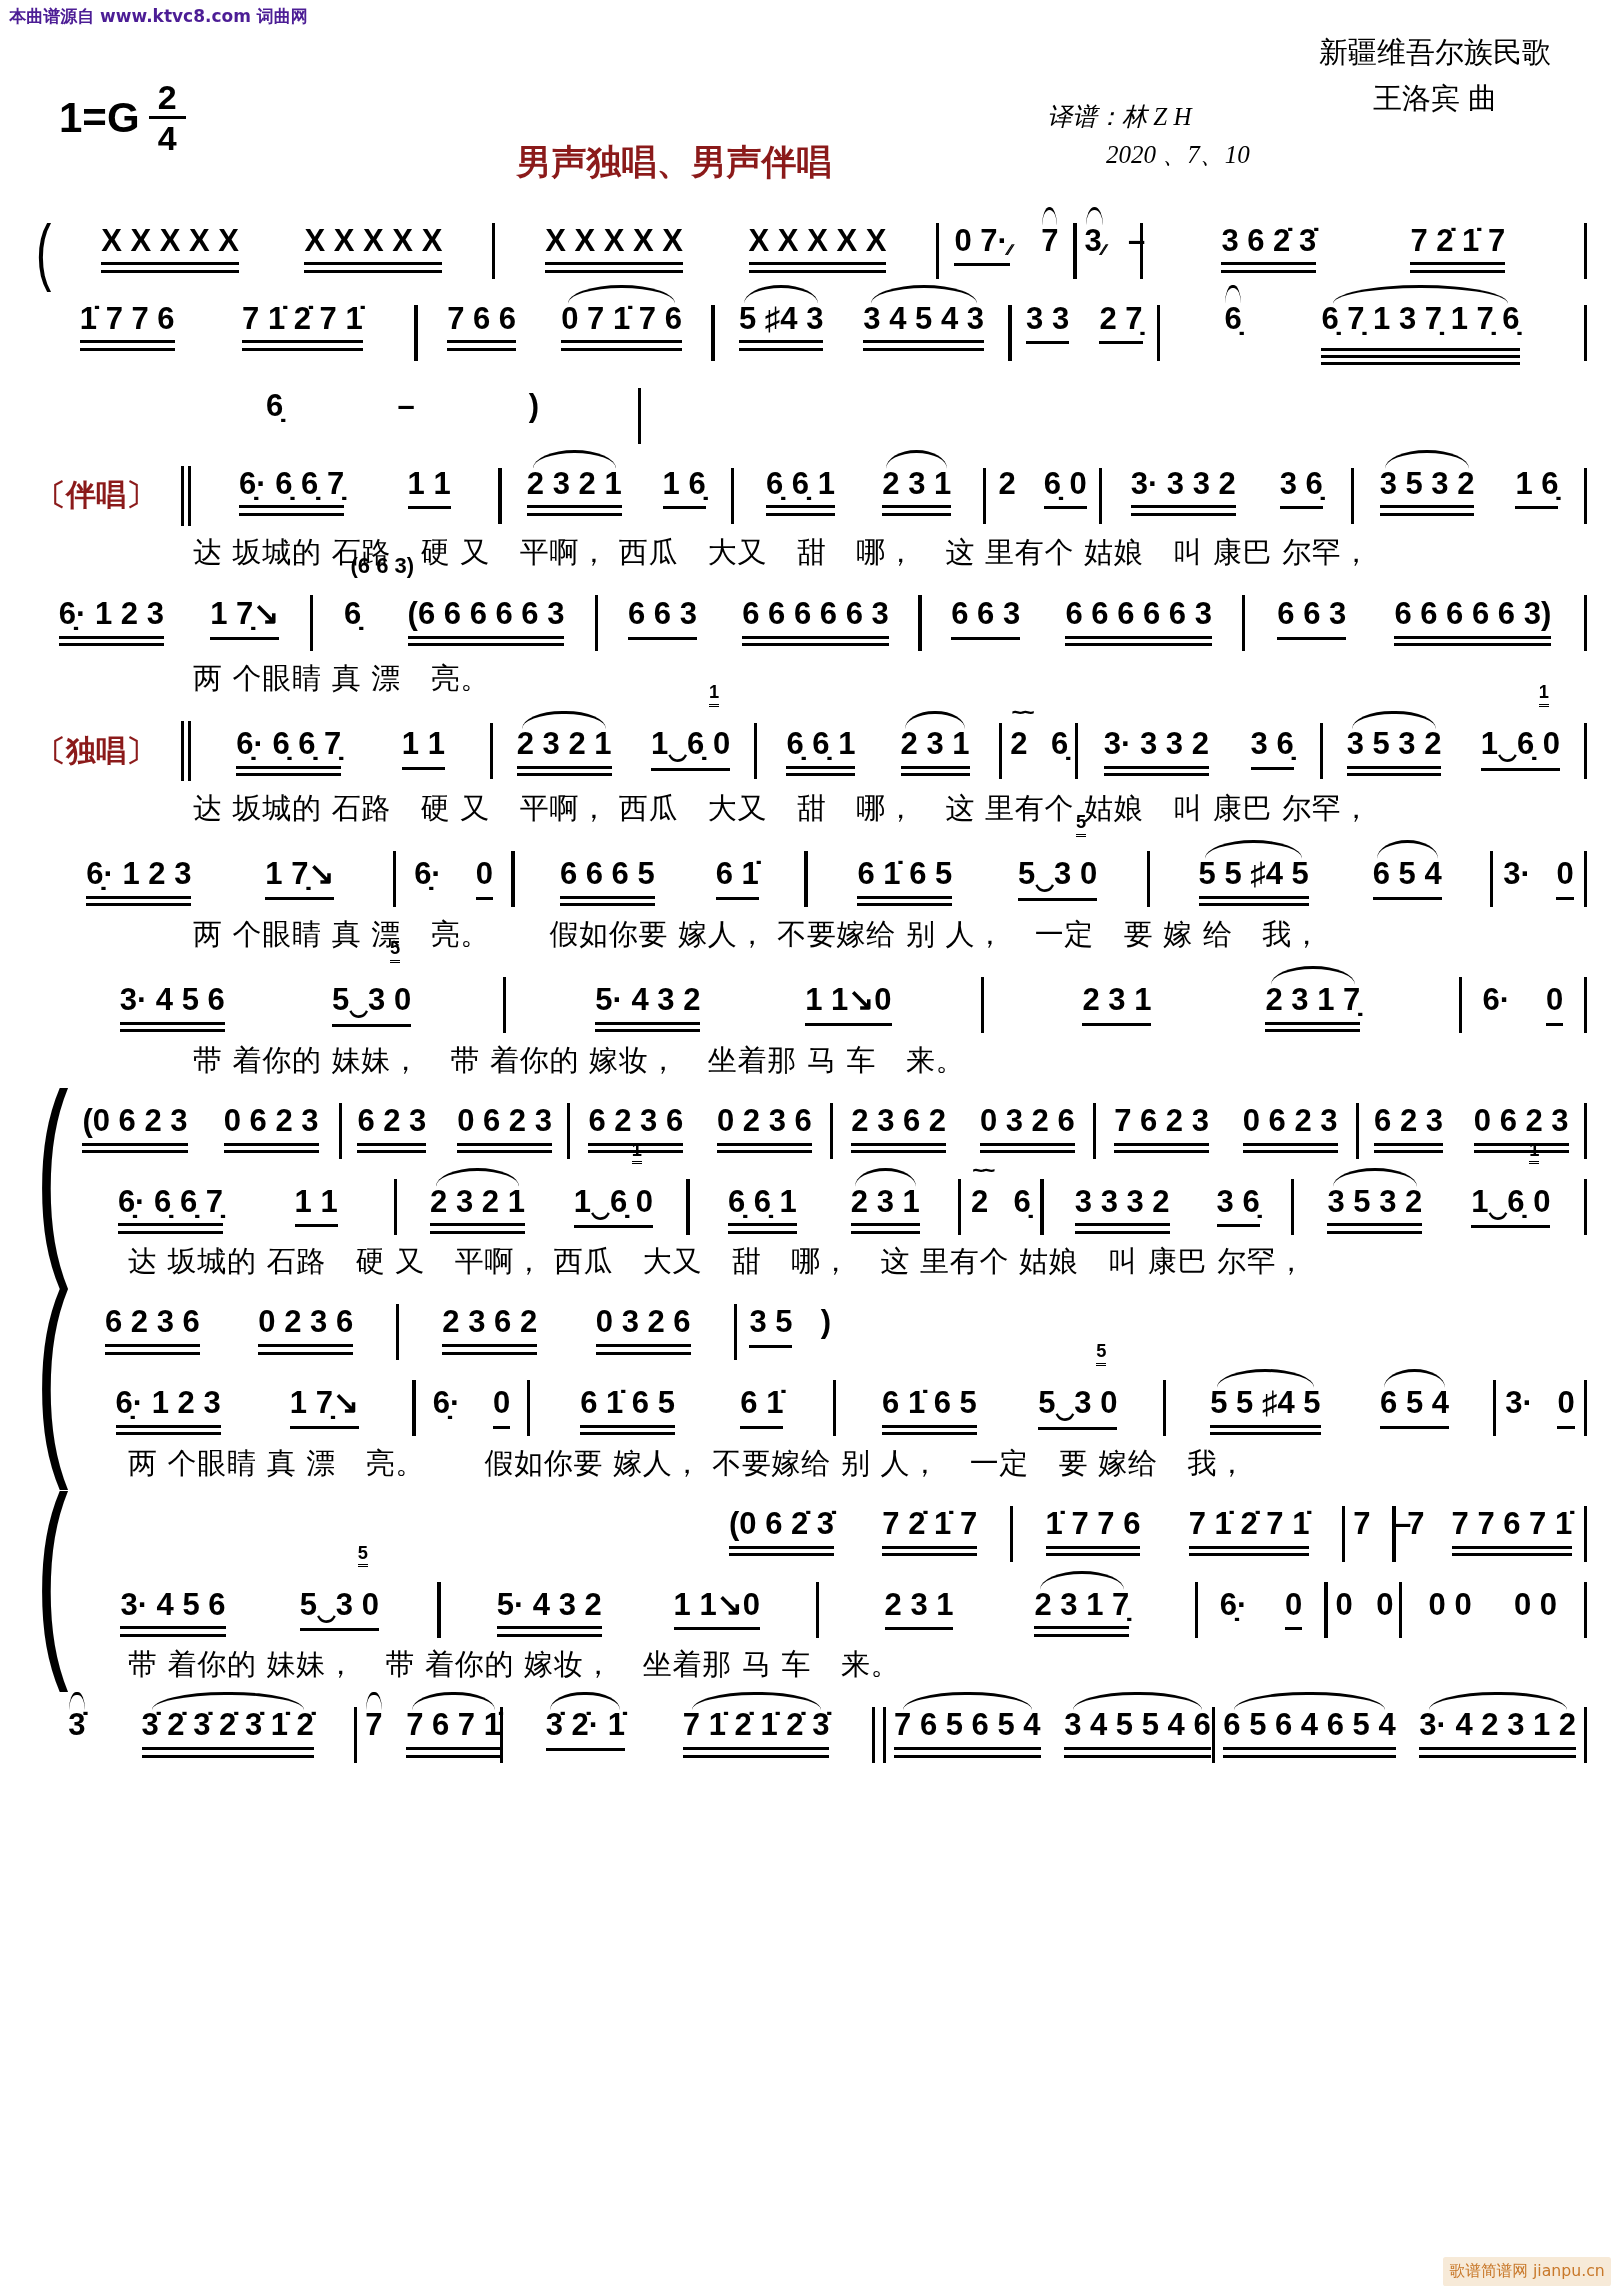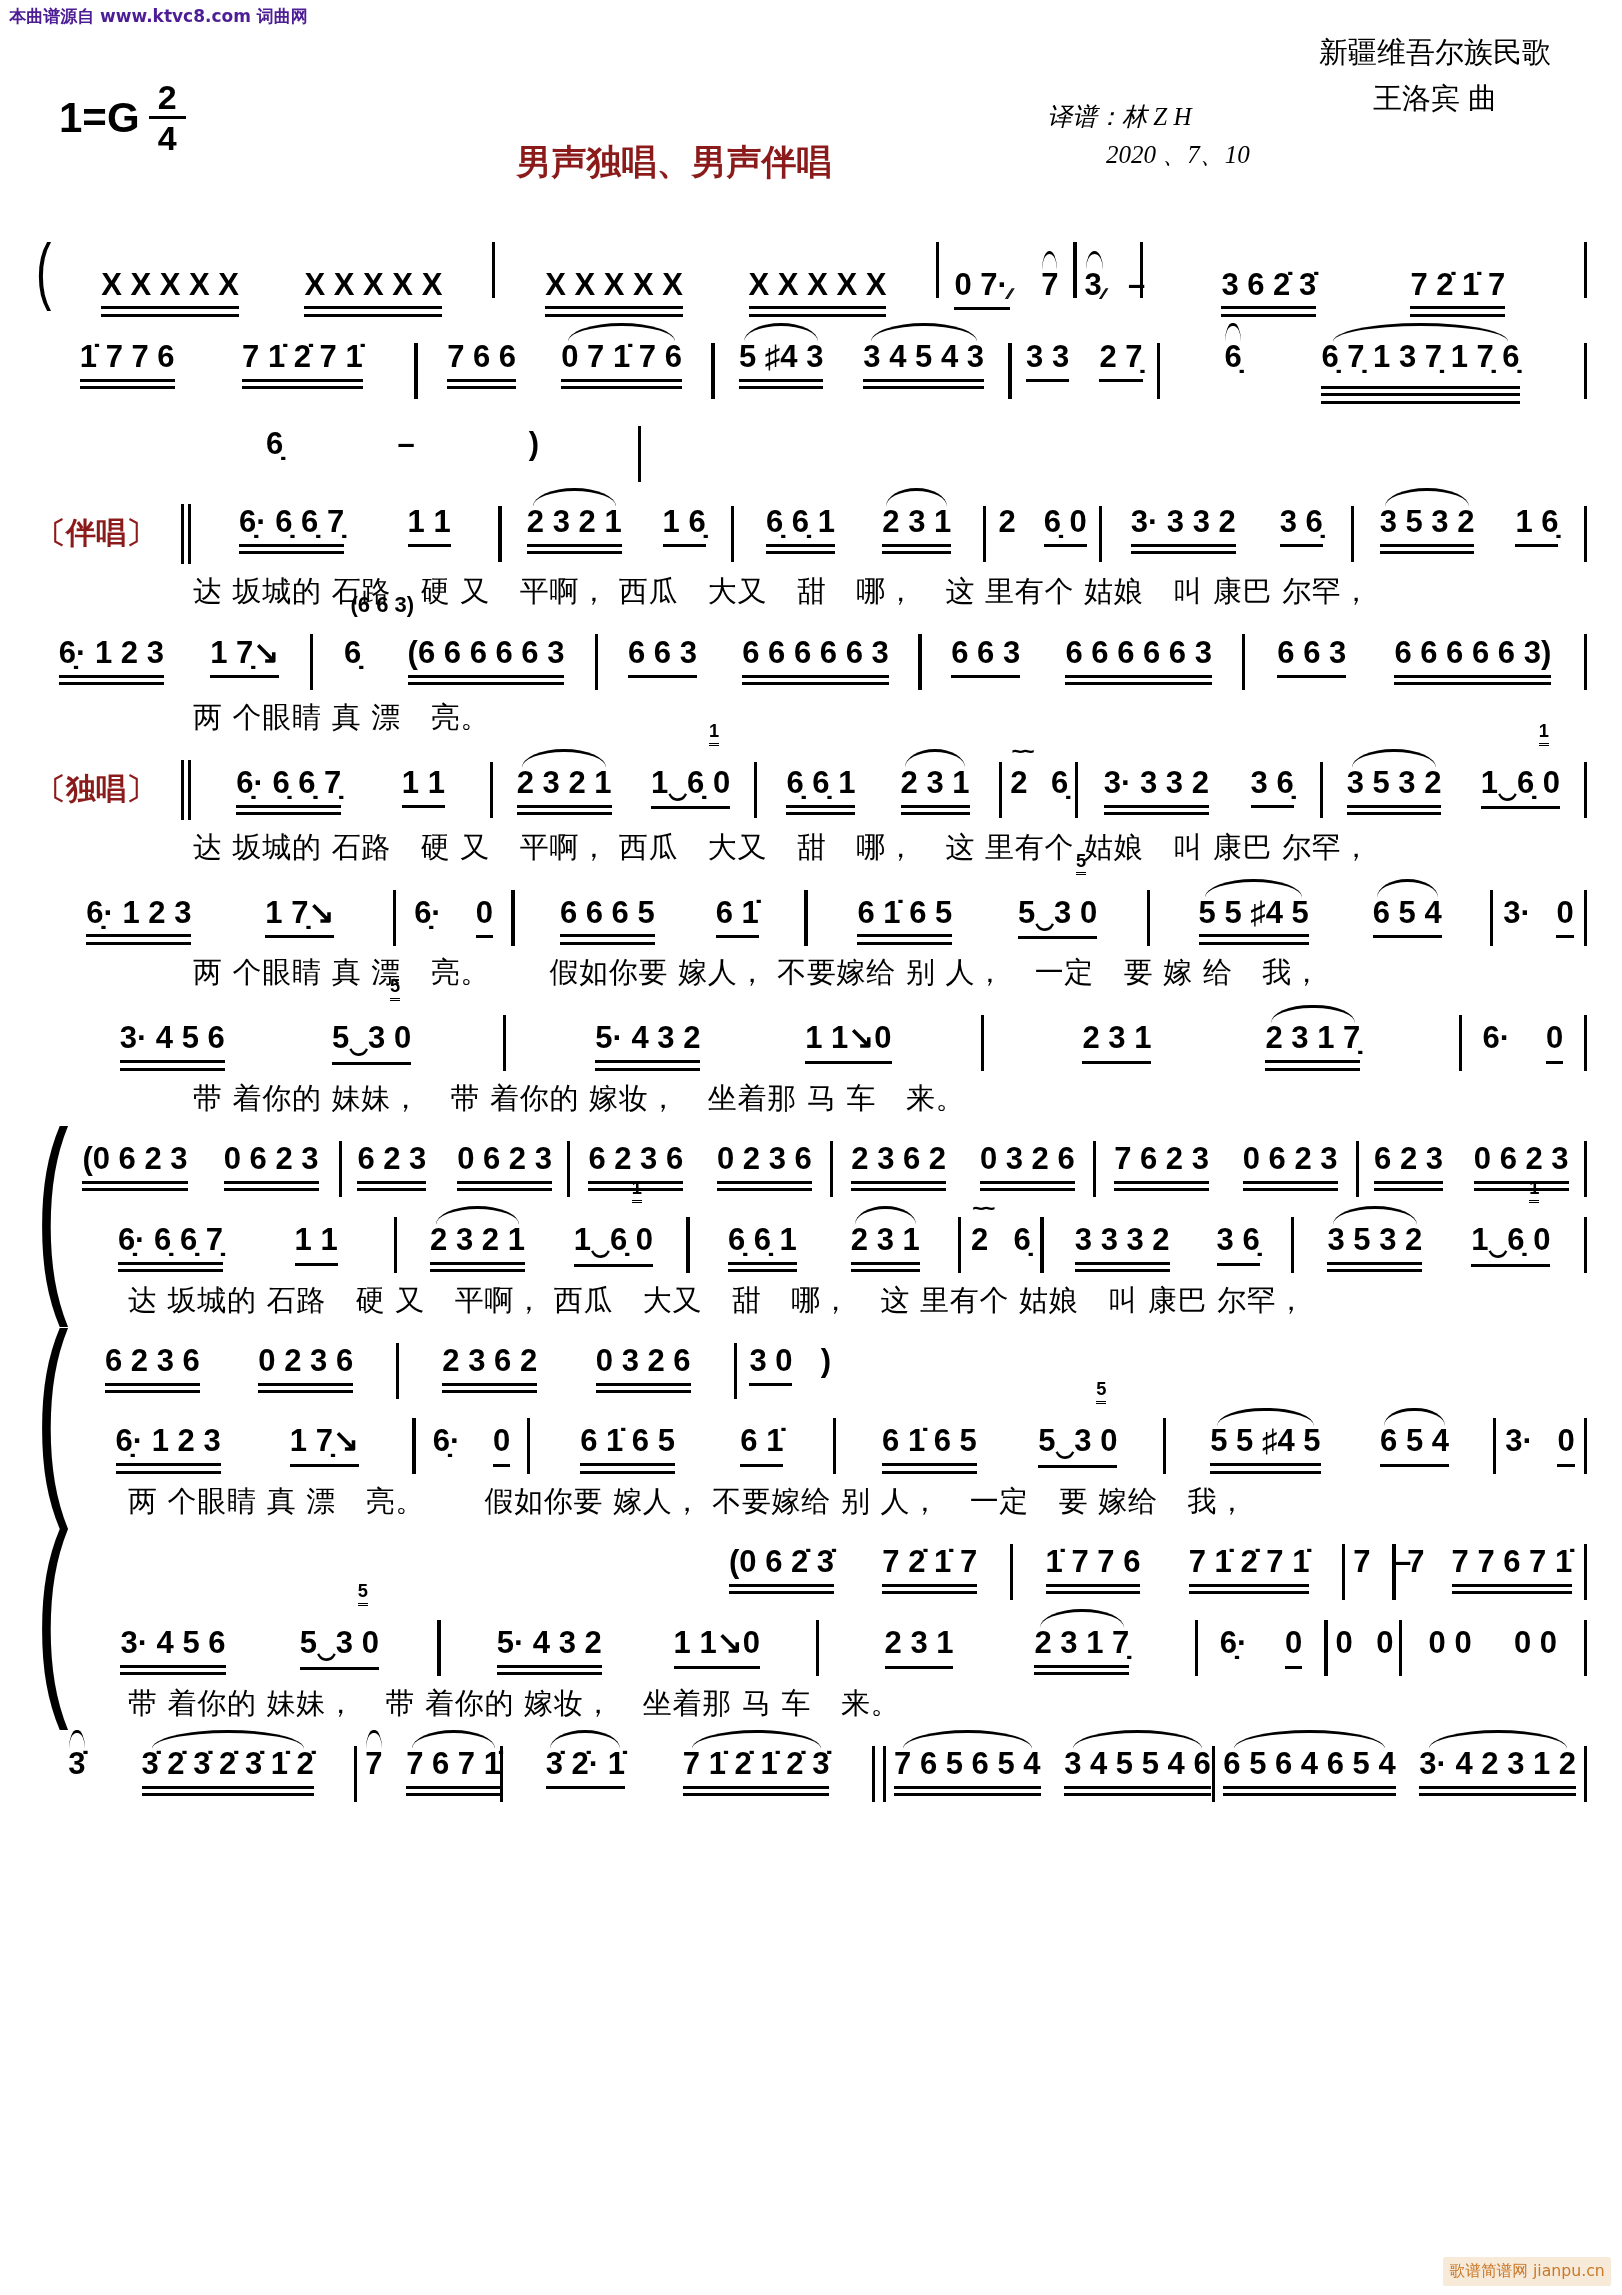--- a/index.html
+++ b/index.html
@@ -88,21 +88,21 @@
           <div class="meas" style="flex: 18 1 0px;">
             <span class="grp u2"><span class="nt">X X X X X</span></span>
             <span class="grp u2"><span class="nt">X X X X X</span></span>
           </div>
           <div class="bar"></div>
           <div class="meas" style="flex: 18 1 0px;">
             <span class="grp u2"><span class="nt">X X X X X</span></span>
             <span class="grp u2"><span class="nt">X X X X X</span></span>
           </div>
           <div class="bar"></div>
-          <div class="meas" style="flex: 5 1 0px; margin-top: 44px;">
+          <div class="meas" style="flex: 5 1 0px;">
             <span class="grp u1"><span class="nt">0 7·</span><span class="slide">∕∕</span></span>
             <span class="grp u0 slur"><span class="nt">7</span></span>
           </div>
           <div class="bar"></div>
           <div class="meas" style="flex: 2 1 0px;">
             <span class="grp u0 slur"><span class="nt">3</span><span class="slide">∕∕</span></span>
             <span class="grp u0"><span class="nt">–</span></span>
           </div>
           <div class="bar"></div>
           <div class="meas" style="flex: 18 1 0px;">
@@ -396,21 +396,21 @@
                 <span class="grp u2"><span class="nt">6 2 3 6</span></span>
                 <span class="grp u2"><span class="nt">0 2 3 6</span></span>
               </div>
               <div class="bar"></div>
               <div class="meas" style="flex: 14 1 0px;">
                 <span class="grp u2"><span class="nt">2 3 6 2</span></span>
                 <span class="grp u2"><span class="nt">0 3 2 6</span></span>
               </div>
               <div class="bar"></div>
               <div class="meas" style="flex: 4 1 0px;">
-                <span class="grp u1"><span class="nt">3 0</span></span>
+                <span class="grp u1"><span class="nt">3 5</span></span>
                 <span class="grp u0"><span class="nt">)</span></span>
               </div>
               <div class="meas mt" style="flex: 13 1 0px;"></div>
               <div class="meas mt" style="flex: 13 1 0px;"></div>
               <div class="meas mt" style="flex: 6 1 0px;"></div>
             </div>
             <div class="notesrow">
               <div class="meas" style="flex: 14 1 0px;">
                 <span class="grp u2"><span class="nt">6̣· 1 2 3</span></span>
                 <span class="grp u1"><span class="nt">1 7̣↘</span></span>

